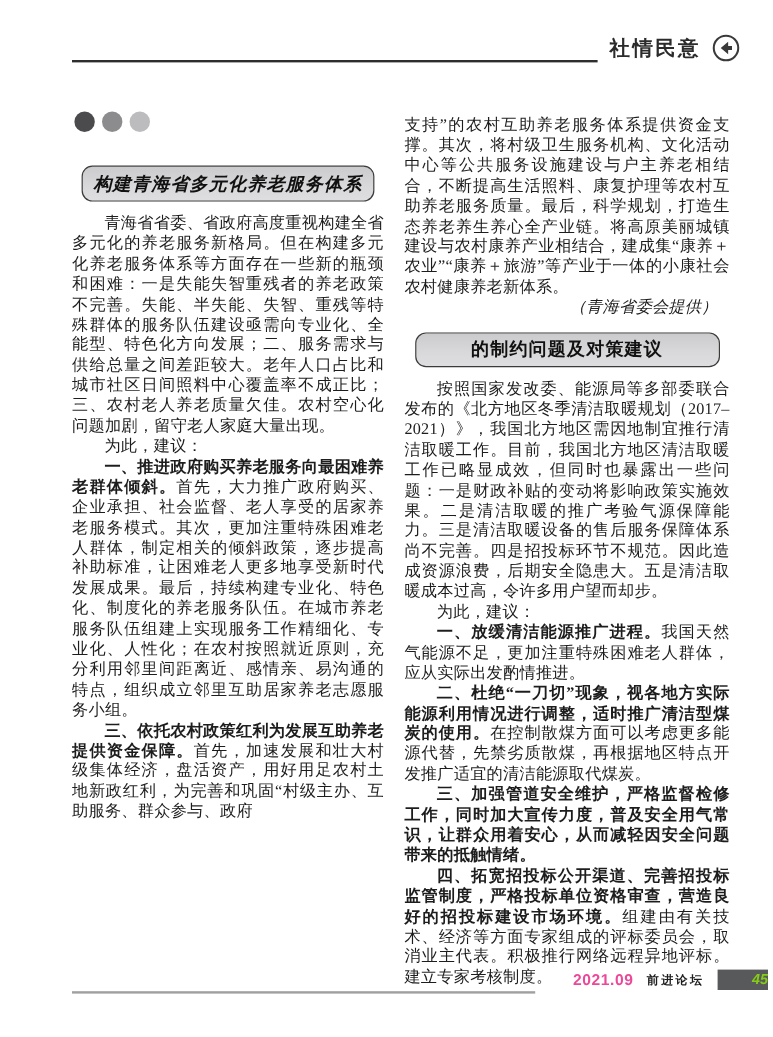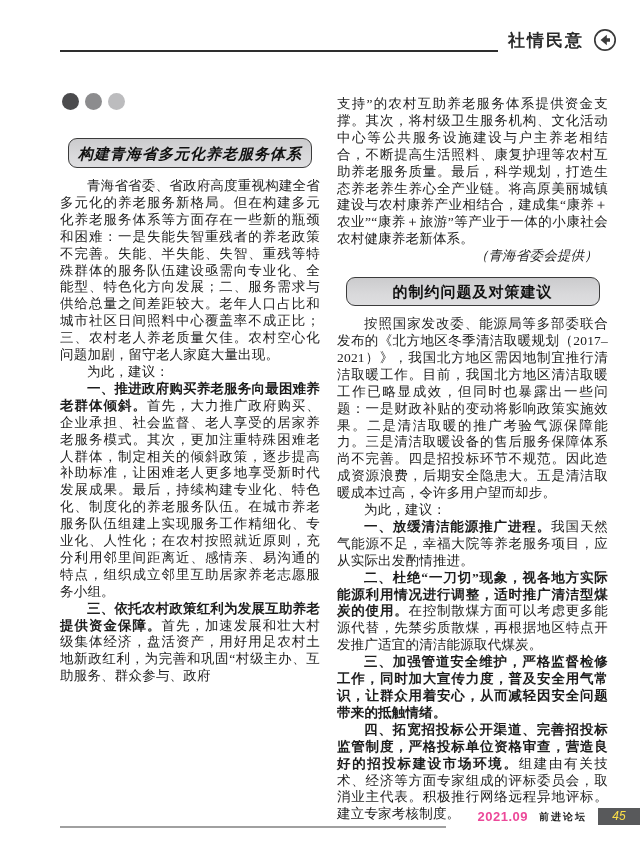--- a/index.html
+++ b/index.html
@@ -48,22 +48,22 @@
   
   .footer-rule { position:absolute; left:60px; top:826px; width:386px; height:2px; background:#a0a0a0; }
   .footer {
     position:absolute; top:808px; left:430px; right:4px;
     display:flex; align-items:center; justify-content:flex-end; gap:11px;
     font-family:"Liberation Sans","DejaVu Sans",sans-serif;
   }
   .footer-issue   { font-weight:700; font-size:13px; color:#ec4899; letter-spacing:0.5px; }
   .footer-journal { font-weight:700; font-size:10px; color:#1d1d1d; letter-spacing:2px; }
   .page-badge {
-    background:#58595b; color:#fde047; font-weight:400; font-style:italic;
-    font-size:12px; width:42px; height:17px; line-height:17px; text-align:center;
+    background:#58595b; color:#84cc16; font-weight:700; font-style:italic;
+    font-size:12px; width:42px; height:17px; line-height:17px; text-align:right;
   }
 </style>
 </head>
 <body>
 
 <div class="page">
 
   <div class="header-rule"></div>
   <div class="header-area">
     <span class="section-label">社情民意</span>
@@ -92,21 +92,21 @@
   </div>
 
   <div class="col col-right">
     <p class="no-indent"><span>支持”的农村互助养老服务体系提供资金支撑。其次，将村级卫生服务机构、文化活动中心等公共服务设施建设与户主养老相结合，不断提高生活照料、康复护理等农村互助养老服务质量。最后，科学规划，打造生态养老养生养心全产业链。将高原美丽城镇建设与农村康养产业相结合，建成集“康养＋农业”“康养＋旅游”等产业于一体的小康社会农村健康养老新体系。</span></p>
     <p class="attribution">（青海省委会提供）</p>
     <div class="title-box box2">
       <div>的制约问题及对策建议</div>
     </div>
     <p><span>按照国家发改委、能源局等多部委联合发布的《北方地区冬季清洁取暖规划（2017–2021）》，我国北方地区需因地制宜推行清洁取暖工作。目前，我国北方地区清洁取暖工作已略显成效，但同时也暴露出一些问题：一是财政补贴的变动将影响政策实施效果。二是清洁取暖的推广考验气源保障能力。三是清洁取暖设备的售后服务保障体系尚不完善。四是招投标环节不规范。因此造成资源浪费，后期安全隐患大。五是清洁取暖成本过高，令许多用户望而却步。</span></p>
     <p><span>为此，建议：</span></p>
-    <p><b class="lead">一、放缓清洁能源推广进程。</b><span>我国天然气能源不足，幸福大院等养老服务项目，应从实际出发酌情推进。</span></p>
+    <p><b class="lead">一、放缓清洁能源推广进程。</b><span>我国天然气能源不足，更加注重特殊困难老人群体，应从实际出发酌情推进。</span></p>
     <p><b class="lead">二、杜绝“一刀切”现象，视各地方实际能源利用情况进行调整，适时推广清洁型煤炭的使用。</b><span>在控制散煤方面可以考虑更多能源代替，先禁劣质散煤，再根据地区特点开发推广适宜的清洁能源取代煤炭。</span></p>
     <p><b class="lead">三、加强管道安全维护，严格监督检修工作，同时加大宣传力度，普及安全用气常识，让群众用着安心，从而减轻因安全问题带来的抵触情绪。</b><span></span></p>
     <p><b class="lead">四、拓宽招投标公开渠道、完善招投标监管制度，严格投标单位资格审查，营造良好的招投标建设市场环境。</b><span>组建由有关技术、经济等方面专家组成的评标委员会，取消业主代表。积极推行网络远程异地评标。建立专家考核制度。</span></p>
   </div>
 
   <div class="footer-rule"></div>
   <div class="footer">
     <span class="footer-issue">2021.09</span>
     <span class="footer-journal">前进论坛</span>
     <span class="page-badge">45</span>

